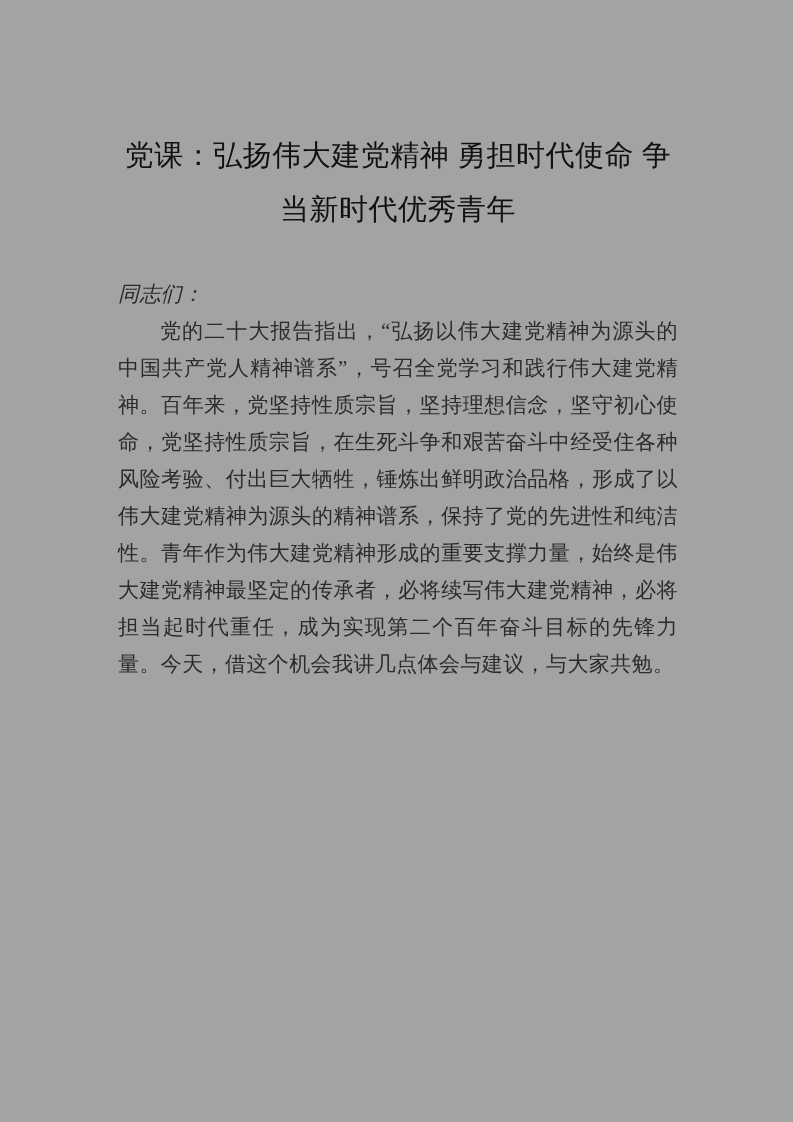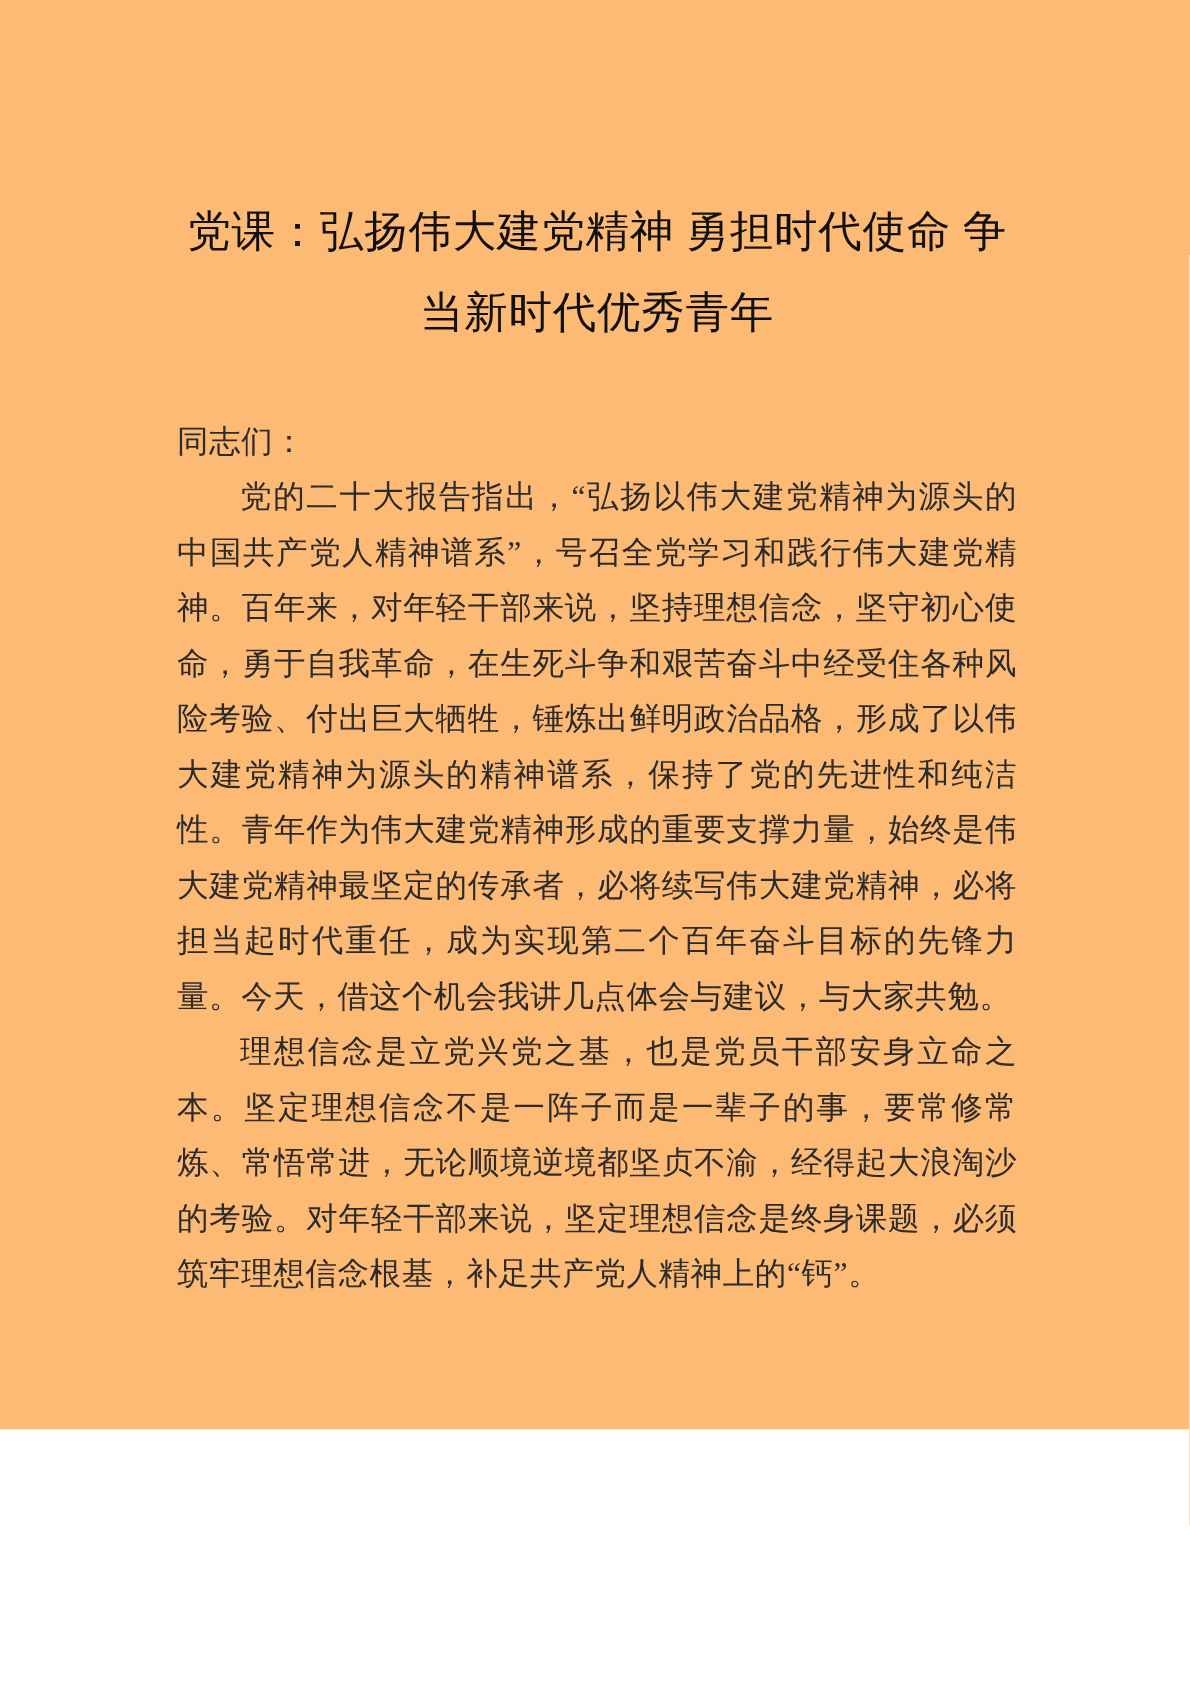--- a/index.html
+++ b/index.html
@@ -12,23 +12,23 @@
   body {
     font-family: "Liberation Serif", "DejaVu Serif", serif;
     color: #000000;
     -webkit-font-smoothing: antialiased;
   }
 
   
   .page {
     position: relative;
     width: 793px;
-    height: 953px;
+    height: 1122px;
     margin: 0 auto;
-    background: #fdba74;
+    background: #a3a3a3;
     overflow: hidden;
     box-sizing: border-box;
   }
 
   .page-body {
     position: absolute;
     left: 118px;
     top: 0;
     width: 560px;   
     height: 1122px;
@@ -49,20 +49,21 @@
 
   
   .salutation {
     margin: 0;
     padding-top: 40px;
     font-family: "Liberation Serif", "DejaVu Serif", serif;
     font-size: 21px;
     line-height: 37px;
     color: #2b2b2b;
     letter-spacing: 0.4px;
+    font-style: italic;
   }
 
   
   .para {
     margin: 0;
     font-family: "Liberation Serif", "DejaVu Serif", serif;
     font-size: 21px;
     line-height: 37px;
     color: #2b2b2b;
     text-align: justify;
@@ -95,20 +96,19 @@
 <div class="page">
   <div class="page-body">
 
     <h1 class="doc-title">
       <span>党课：弘扬伟大建党精神 勇担时代使命 争</span>
       <span>当新时代优秀青年</span>
     </h1>
 
     <p class="salutation">同志们：</p>
 
-    <p class="para">党的二十大报告指出，“弘扬以伟大建党精神为源头的中国共产党人精神谱系”，号召全党学习和践行伟大建党精神。百年来，对年轻干部来说，坚持理想信念，坚守初心使命，勇于自我革命，在生死斗争和艰苦奋斗中经受住各种风险考验、付出巨大牺牲，锤炼出鲜明政治品格，形成了以伟大建党精神为源头的精神谱系，保持了党的先进性和纯洁性。青年作为伟大建党精神形成的重要支撑力量，始终是伟大建党精神最坚定的传承者，必将续写伟大建党精神，必将担当起时代重任，成为实现第二个百年奋斗目标的先锋力量。今天，借这个机会我讲几点体会与建议，与大家共勉。</p>
+    <p class="para">党的二十大报告指出，“弘扬以伟大建党精神为源头的中国共产党人精神谱系”，号召全党学习和践行伟大建党精神。百年来，党坚持性质宗旨，坚持理想信念，坚守初心使命，党坚持性质宗旨，在生死斗争和艰苦奋斗中经受住各种风险考验、付出巨大牺牲，锤炼出鲜明政治品格，形成了以伟大建党精神为源头的精神谱系，保持了党的先进性和纯洁性。青年作为伟大建党精神形成的重要支撑力量，始终是伟大建党精神最坚定的传承者，必将续写伟大建党精神，必将担当起时代重任，成为实现第二个百年奋斗目标的先锋力量。今天，借这个机会我讲几点体会与建议，与大家共勉。</p>
 
 
-    <p class="para">理想信念是立党兴党之基，也是党员干部安身立命之本。坚定理想信念不是一阵子而是一辈子的事，要常修常炼、常悟常进，无论顺境逆境都坚贞不渝，经得起大浪淘沙的考验。对年轻干部来说，坚定理想信念是终身课题，必须筑牢理想信念根基，补足共产党人精神上的“钙”。</p>
 
 
   </div>
 </div>
 
 </body></html>

